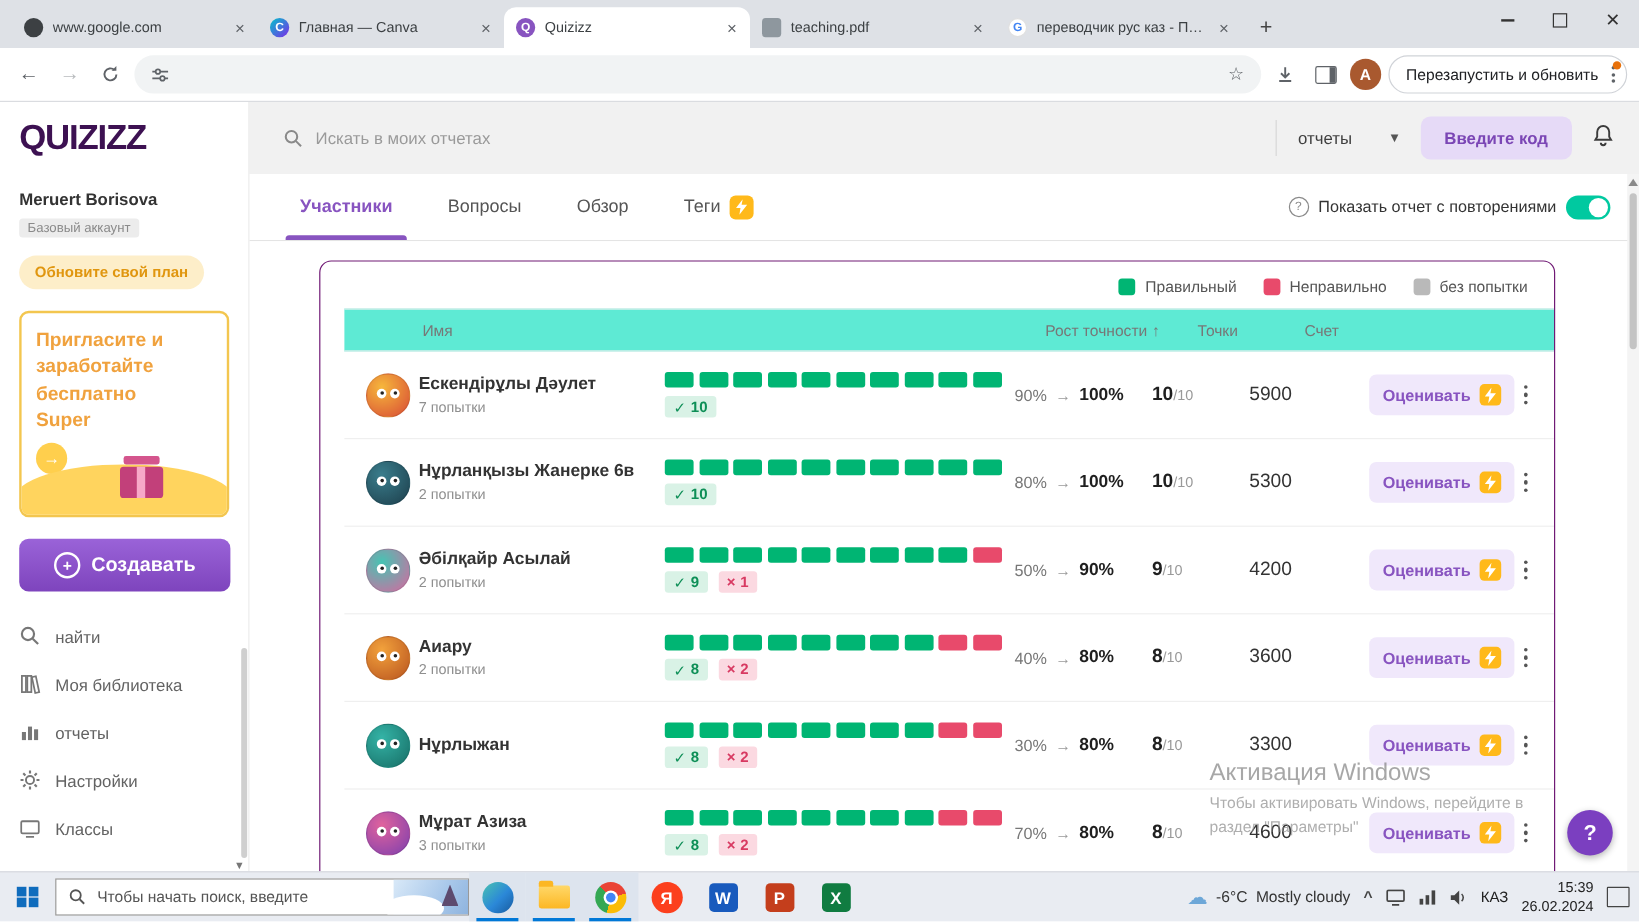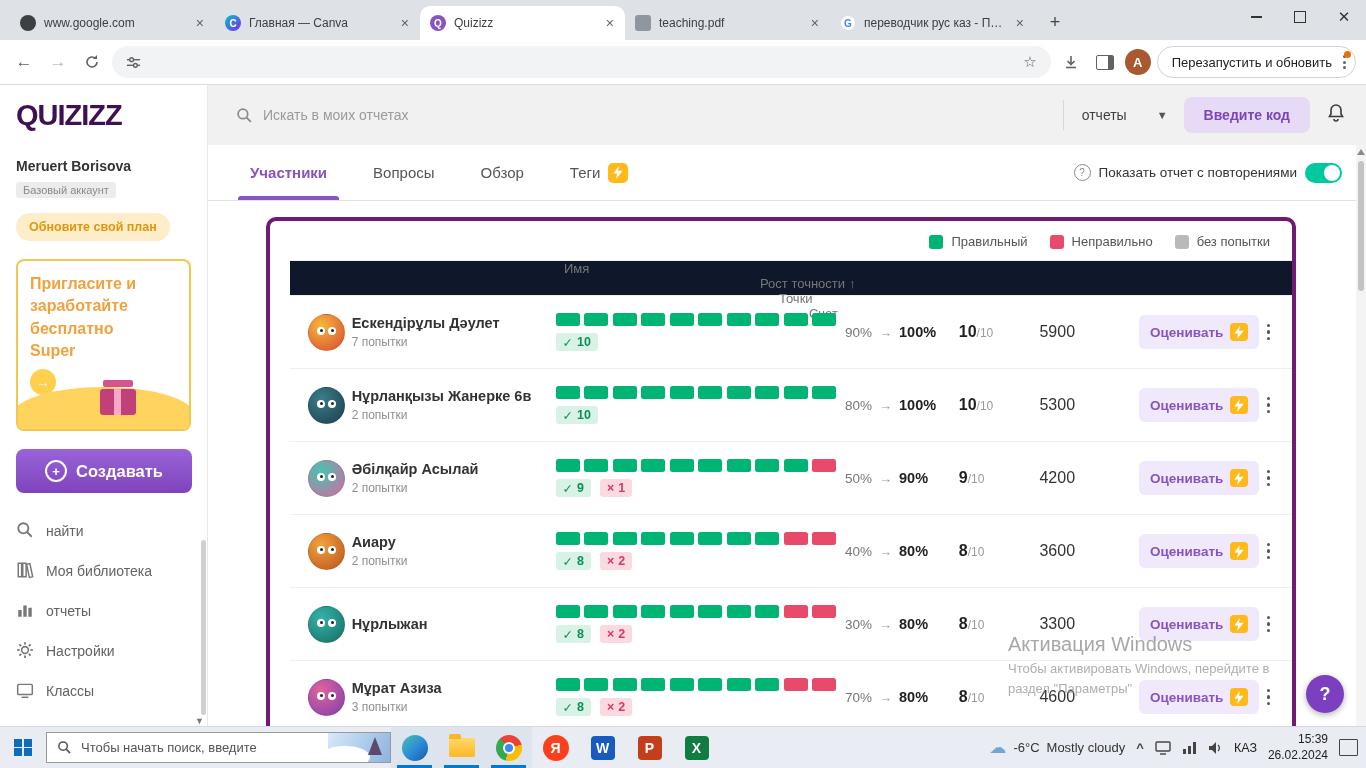--- a/index.html
+++ b/index.html
@@ -87,27 +87,27 @@
   .ptab.active::after{content:'';position:absolute;bottom:0;left:-12px;right:-12px;height:4px;background:var(--purple);
                       border-radius:3px 3px 0 0;}
   .boltbadge{width:20px;height:20px;border-radius:5px;background:#ffb91a;display:flex;align-items:center;justify-content:center;}
   .repeattoggle{margin-left:auto;display:flex;align-items:center;gap:8px;font-size:13.5px;color:#333;}
   .helpcirc{width:15px;height:15px;border:1.2px solid #8a8a8a;border-radius:50%;color:#8a8a8a;font-size:10px;
             display:flex;align-items:center;justify-content:center;}
   .switch{width:37px;height:20px;border-radius:10px;background:var(--teal);position:relative;}
   .switch::after{content:'';position:absolute;right:2px;top:2px;width:16px;height:16px;border-radius:50%;background:#fff;}
   
   .content{position:absolute;left:208px;right:0;top:201px;bottom:41px;background:#fff;overflow:hidden;}
-  .card{position:absolute;left:58px;right:70px;top:16px;bottom:-20px;border:4px solid #701a75;border-radius:10px 10px 0 0;
+  .card{position:absolute;left:58px;right:70px;top:16px;bottom:-20px;border:1px solid #701a75;border-radius:10px 10px 0 0;
         box-sizing:border-box;padding-left:20px;}
   .legend{display:flex;justify-content:flex-end;align-items:center;gap:22px;padding:13px 22px 11px;font-size:13px;color:#555;}
   .legenditem{display:flex;align-items:center;gap:8px;}
   .legendsq{width:14px;height:14px;border-radius:3px;}
-  .thead{display:flex;align-items:center;height:36px;background:#0f172a;border-top:1px solid #f0f0f0;border-bottom:1px solid #f0f0f0;
-         color:#777;font-size:13px;padding-left:65px;box-sizing:border-box;flex-direction:column;}
+  .thead{display:flex;align-items:center;height:36px;background:#5eead4;border-top:1px solid #f0f0f0;border-bottom:1px solid #f0f0f0;
+         color:#777;font-size:13px;padding-left:65px;box-sizing:border-box;}
   .th-name{width:519px;}
   .th-acc{width:127px;display:flex;gap:4px;align-items:center;}
   .th-points{width:89px;}
   .row{display:flex;align-items:center;height:73px;border-bottom:1px solid #efefef;padding:0 16px 0 18px;box-sizing:border-box;}
   .c-avatar{width:46px;}
   .avatar{width:37px;height:37px;border-radius:50%;position:relative;border:1px solid rgba(0,0,0,.08);box-sizing:border-box;}
   .eye{position:absolute;top:12px;width:8px;height:8px;background:#fff;border-radius:50%;}
   .eye::after{content:'';position:absolute;left:2.5px;top:2.5px;width:3px;height:3px;background:#222;border-radius:50%;}
   .eye.l{left:8px;} .eye.r{right:8px;}
   .c-name{width:215px;}

